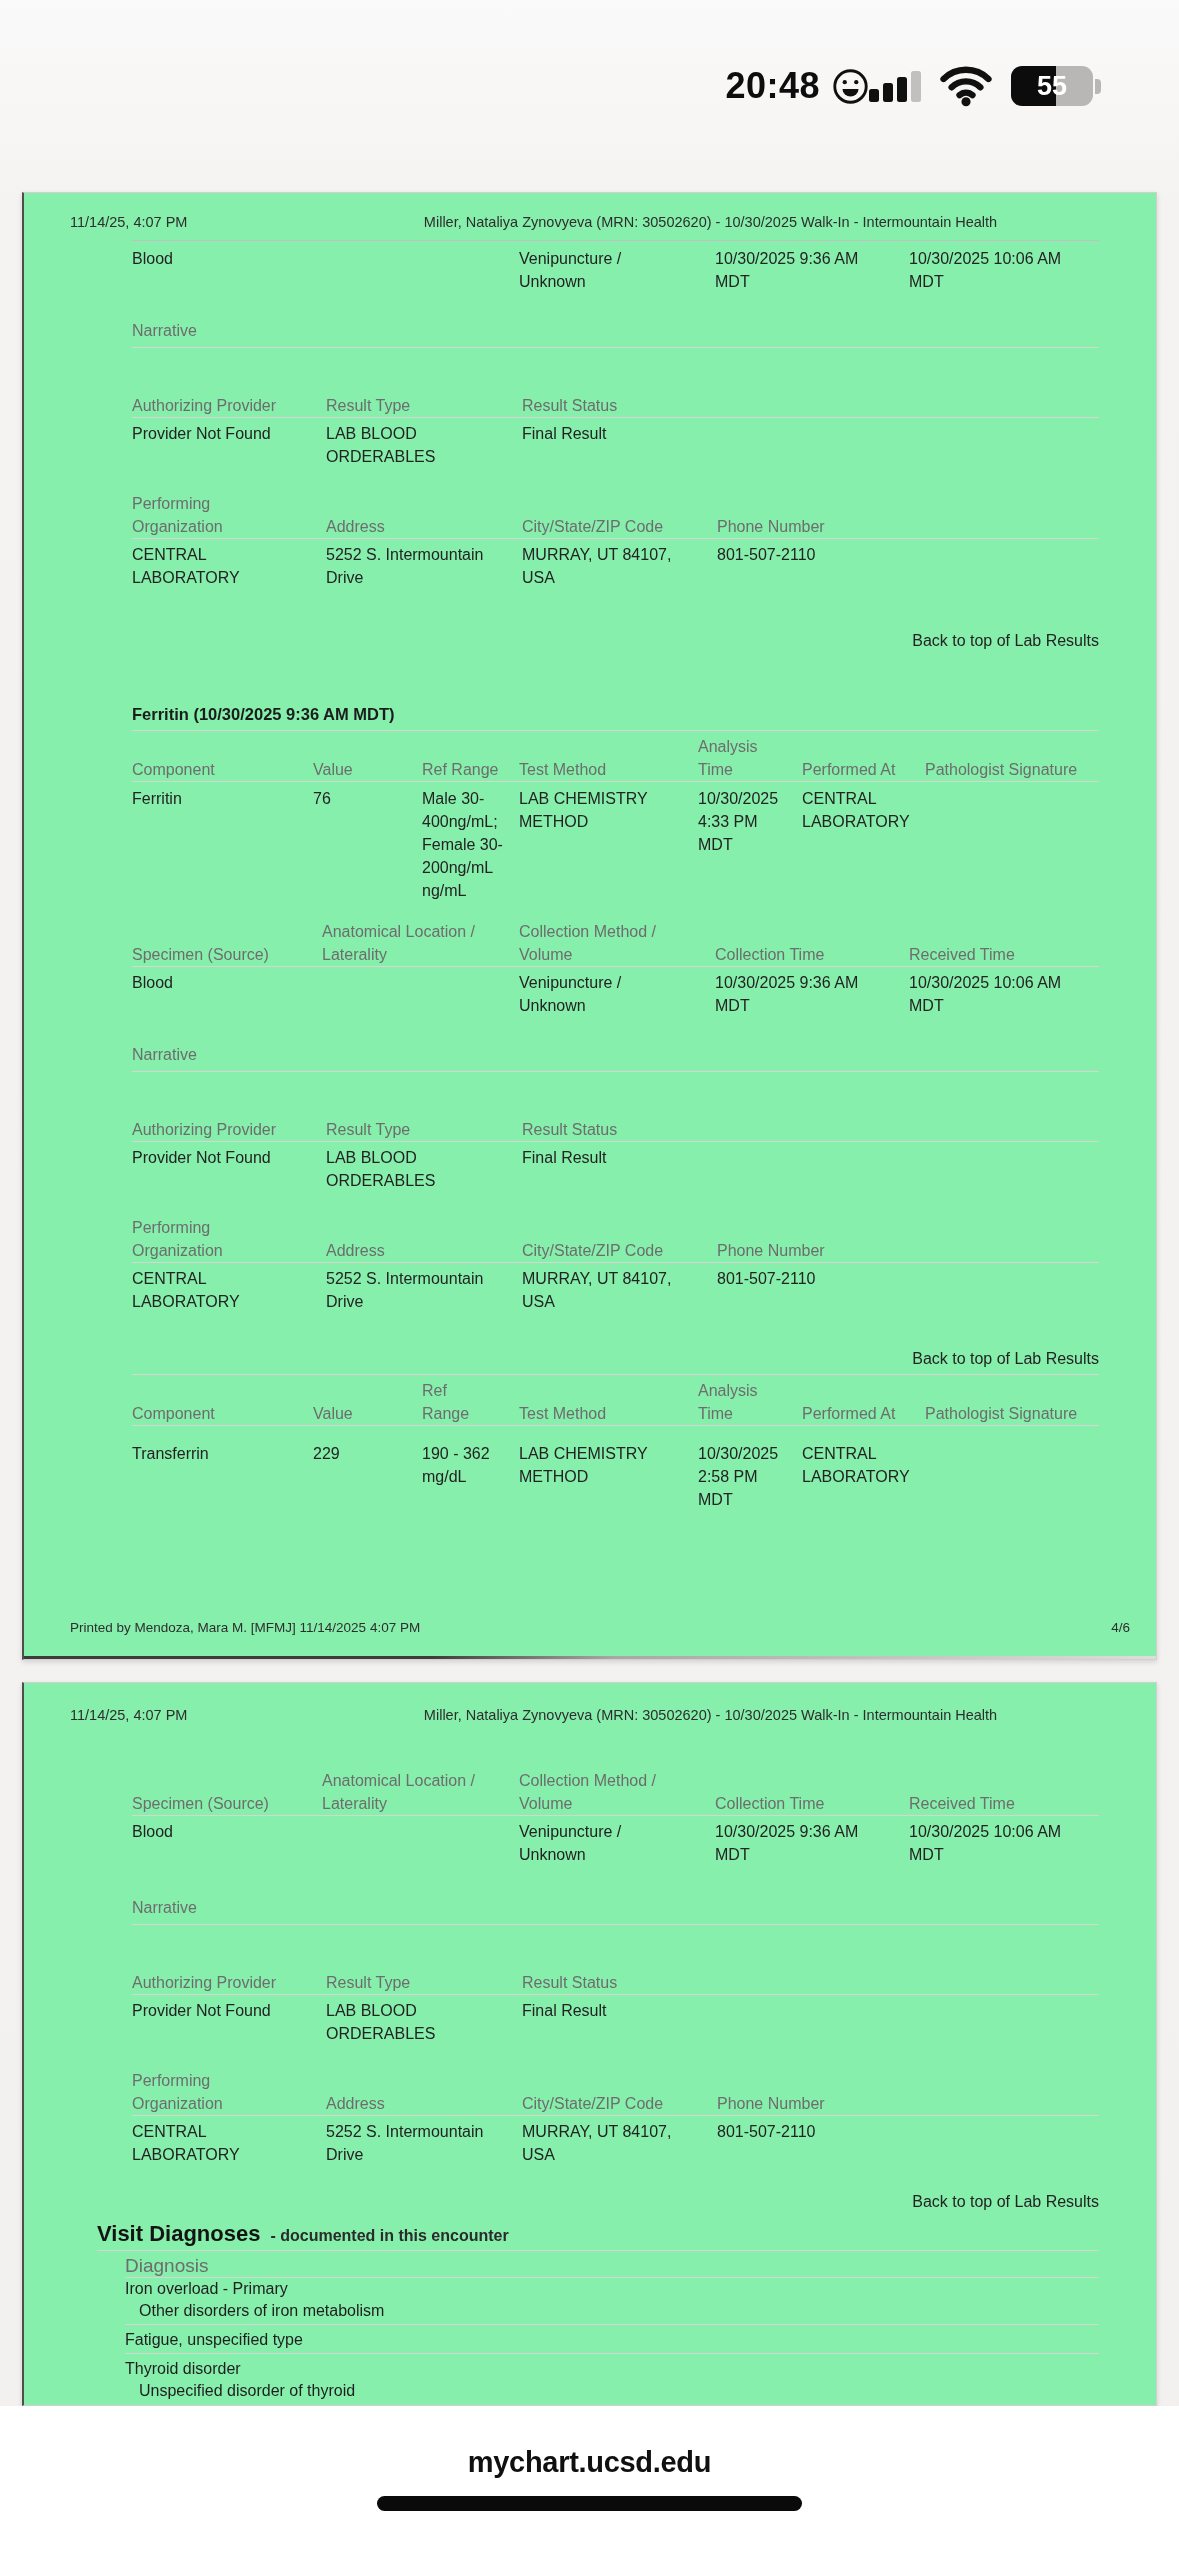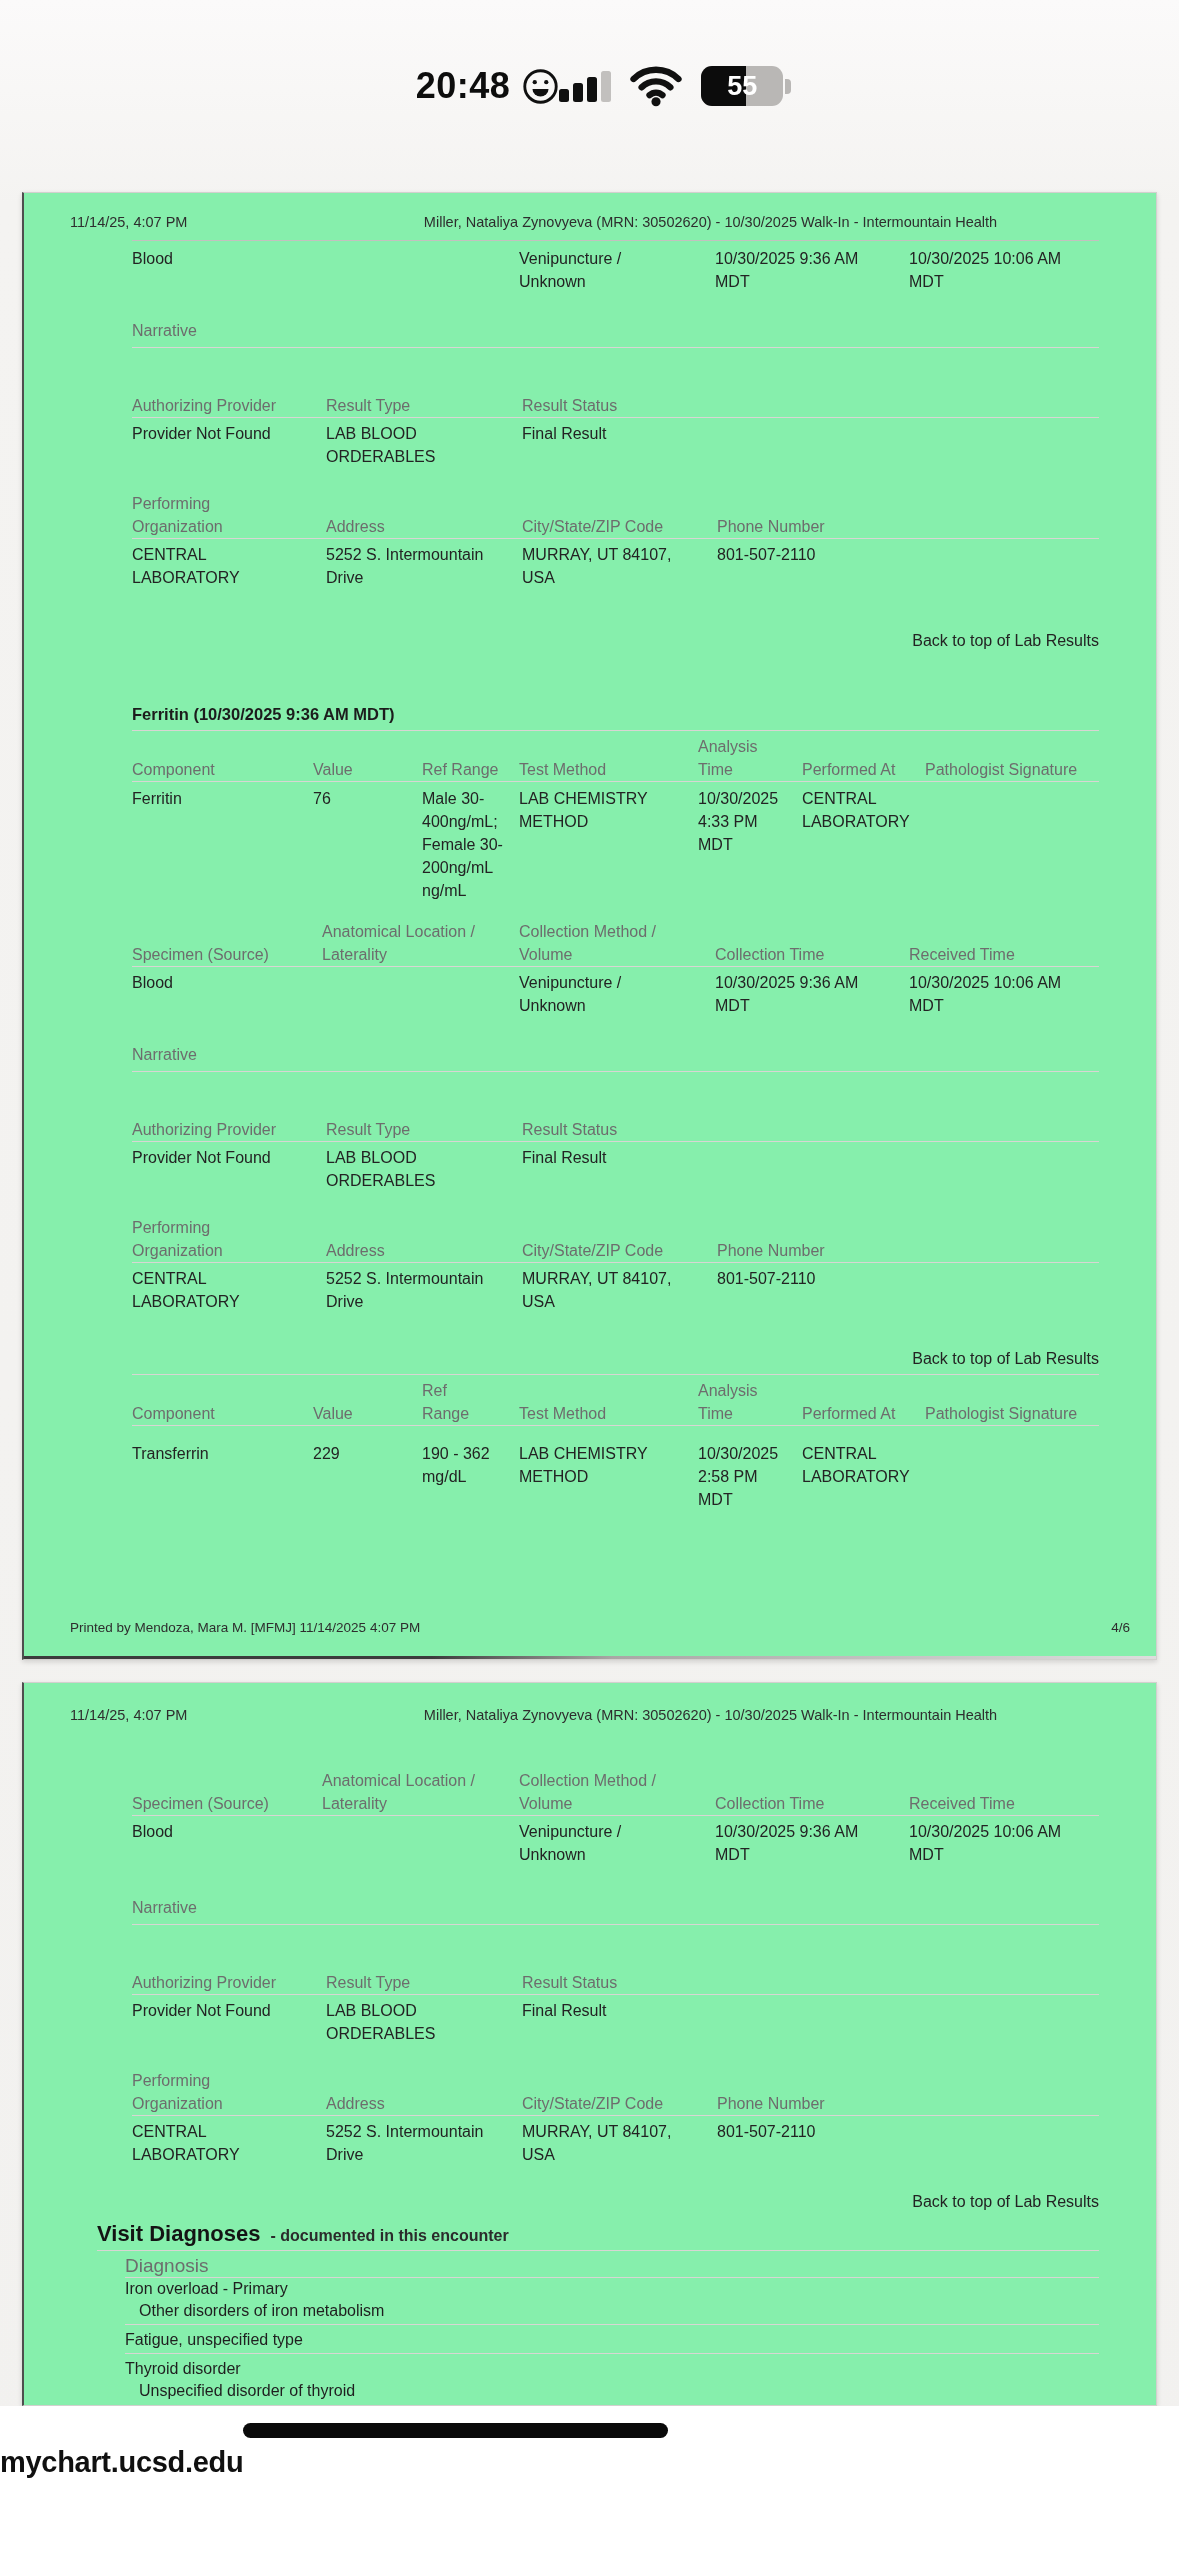--- a/index.html
+++ b/index.html
@@ -4,21 +4,21 @@
 <style>
   html,body{margin:0;padding:0;}
   body{
     width:1179px;height:2556px;position:relative;overflow:hidden;
     background:linear-gradient(180deg,#fbfafa 0%,#f4f3f1 8%,#f2f1ef 100%);
     font-family:"Liberation Sans","DejaVu Sans",sans-serif;
     color:#262626;-webkit-font-smoothing:antialiased;
   }
   
   .statusbar{position:absolute;top:0;left:0;width:1179px;height:150px;
-    display:flex;align-items:center;justify-content:center;
+    display:flex;align-items:center;justify-content:flex-end;
     padding:22px 78px 0 106px;box-sizing:border-box;}
   .sb-left{display:flex;align-items:center;gap:12px;}
   .sb-time{font-size:36px;font-weight:700;letter-spacing:.5px;color:#0d0d0d;}
   .sb-right{display:flex;align-items:center;gap:18px;}
   .sig{display:flex;align-items:flex-end;gap:4px;height:32px;}
   .sig i{display:block;width:10px;border-radius:2.5px;background:#101010;}
   .sig i:nth-child(1){height:13px}.sig i:nth-child(2){height:19px}
   .sig i:nth-child(3){height:25px}.sig i:nth-child(4){height:31px;background:#c2c0be;}
   .batt{position:relative;width:82px;height:40px;border-radius:11px;overflow:hidden;
     display:flex;align-items:center;justify-content:center;}
@@ -65,21 +65,21 @@
   .vd-wrap{margin-left:-35px;}
   .vd-title-row{display:flex;align-items:baseline;gap:10px;line-height:25px;}
   .vd-title{font-weight:700;font-size:22px;color:#141414;}
   .vd-sub{font-size:16px;font-weight:600;color:#2b2b2b;}
   .vd-list{margin-left:28px;}
   .dx-label{font-size:19px;line-height:22px;}
   .dx-main{font-size:16px;line-height:22px;color:#1f1f1f;}
   .dx-sub{font-size:16px;line-height:22px;color:#1f1f1f;padding-left:14px;}
   
   .bottombar{position:absolute;left:0;top:2406px;width:1179px;height:150px;background:#ffffff;
-    display:flex;flex-direction:row;align-items:flex-start;}
+    display:flex;flex-direction:column;align-items:center;}
   .urltext{margin-top:40px;font-size:29px;font-weight:700;color:#101010;letter-spacing:-.3px;}
   .home-indicator{margin-top:17px;width:425px;height:15px;border-radius:8px;background:#0a0a0a;}
   svg{display:block;}
 </style>
 </head>
 <body>
 
 <div class="statusbar">
   <div class="sb-left">
     <span class="sb-time">20:48</span>

